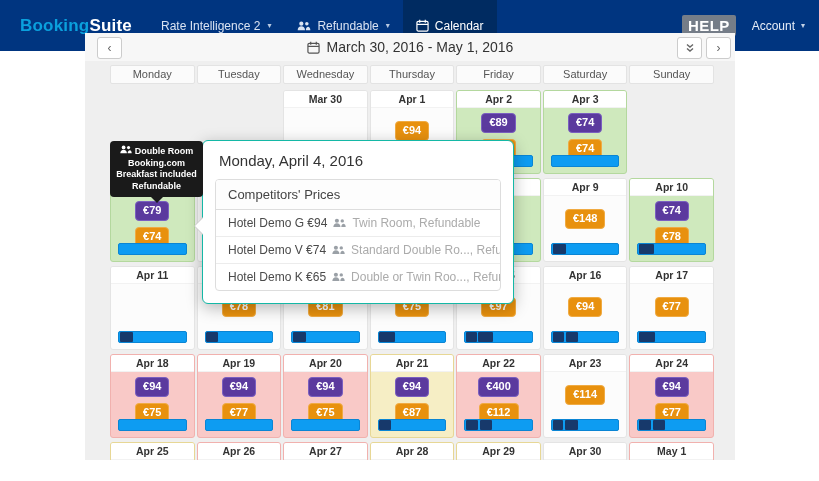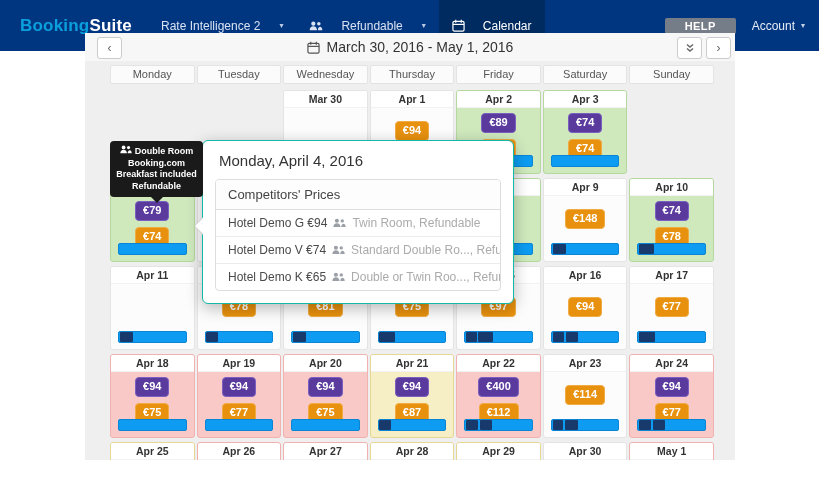--- a/index.html
+++ b/index.html
@@ -8,25 +8,25 @@
     background:#ffffff;font-family:"Liberation Sans", sans-serif;
     -webkit-font-smoothing:antialiased;
   }
   
   .navbar{position:absolute;top:0;left:0;width:819px;height:51px;background:#003580;
     display:flex;align-items:stretch;color:#fff;}
   .brand{display:flex;align-items:center;margin-left:20px;font-size:17px;font-weight:bold;letter-spacing:.2px;}
   .brand .b1{color:#0aa0dd;}
   .brand .b2{color:#ffffff;}
   .nav-items{display:flex;align-items:stretch;margin-left:16px;font-size:12px;}
-  .nav-item{display:flex;align-items:center;gap:18px;padding:8px 13px;color:#d9e3f2;cursor:pointer;white-space:nowrap;}
+  .nav-item{display:flex;align-items:center;gap:6px;padding:8px 13px;color:#d9e3f2;cursor:pointer;white-space:nowrap;}
   .nav-item.active{background:#002b61;color:#fff;text-align:right;}
   .caret{font-size:8px;opacity:.85;margin-left:1px;}
   .nav-right{margin-left:auto;display:flex;align-items:center;gap:16px;padding-right:14px;font-size:12px;color:#e6edf7;}
-  .help-badge{background:#757d88;color:#fff;font-size:11px;font-weight:bold;padding:2px 20px;border-radius:2px;letter-spacing:.4px;cursor:pointer;}
+  .help-badge{background:#757d88;color:#fff;font-size:15px;font-weight:bold;padding:2px 6px;border-radius:2px;letter-spacing:.4px;cursor:pointer;}
   .acct{display:flex;align-items:center;gap:5px;cursor:pointer;}
   .icon{display:inline-flex;align-items:center;}
 
   
   .panel{position:absolute;left:85px;top:33px;width:650px;height:427px;background:#efefef;overflow:hidden;}
   .toolbar{position:relative;height:28px;background:#f7f7f7;}
   .navbtn{width:25px;height:22px;background:#fff;border:1px solid #ccc;border-radius:3px;color:#666;
     font-size:12px;line-height:20px;text-align:center;cursor:pointer;padding:0;display:flex;align-items:center;justify-content:center;}
   .btn-prev{position:absolute;left:12px;top:4px;}
   .btn-pair{position:absolute;right:4px;top:4px;display:flex;gap:4px;}

